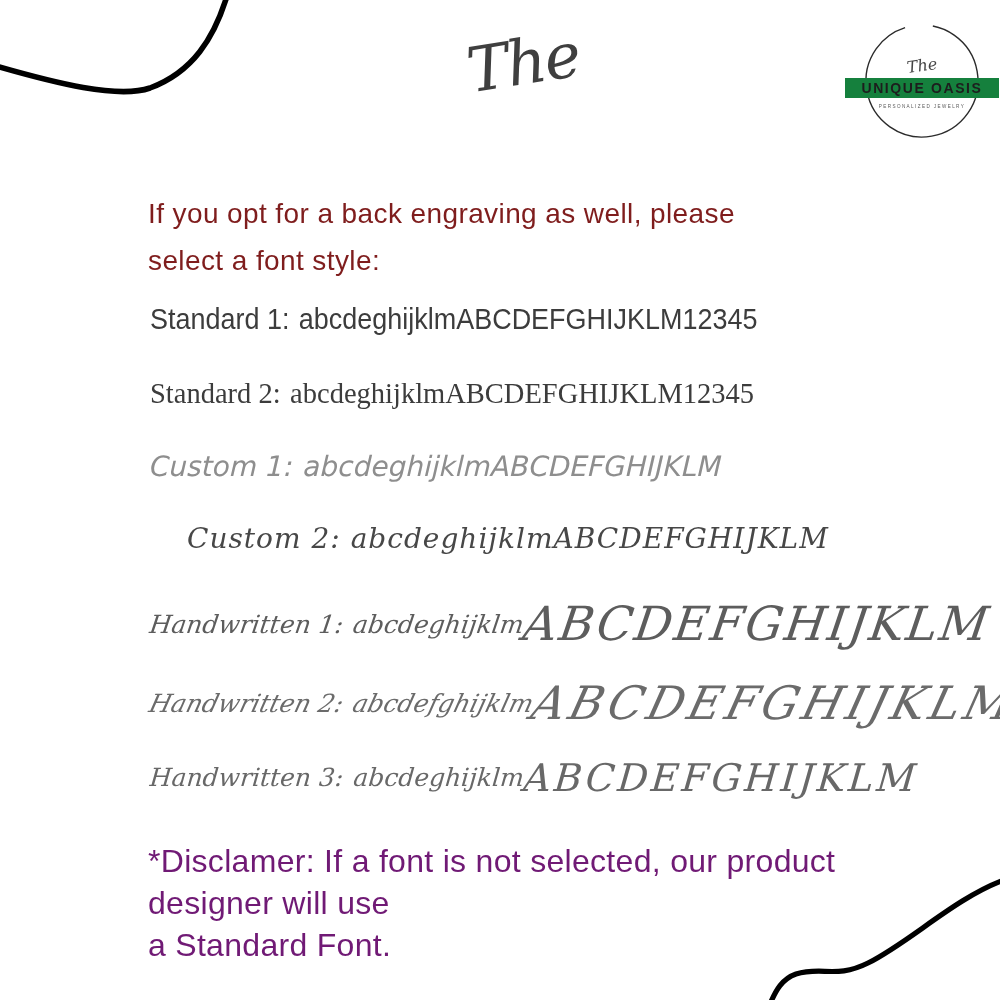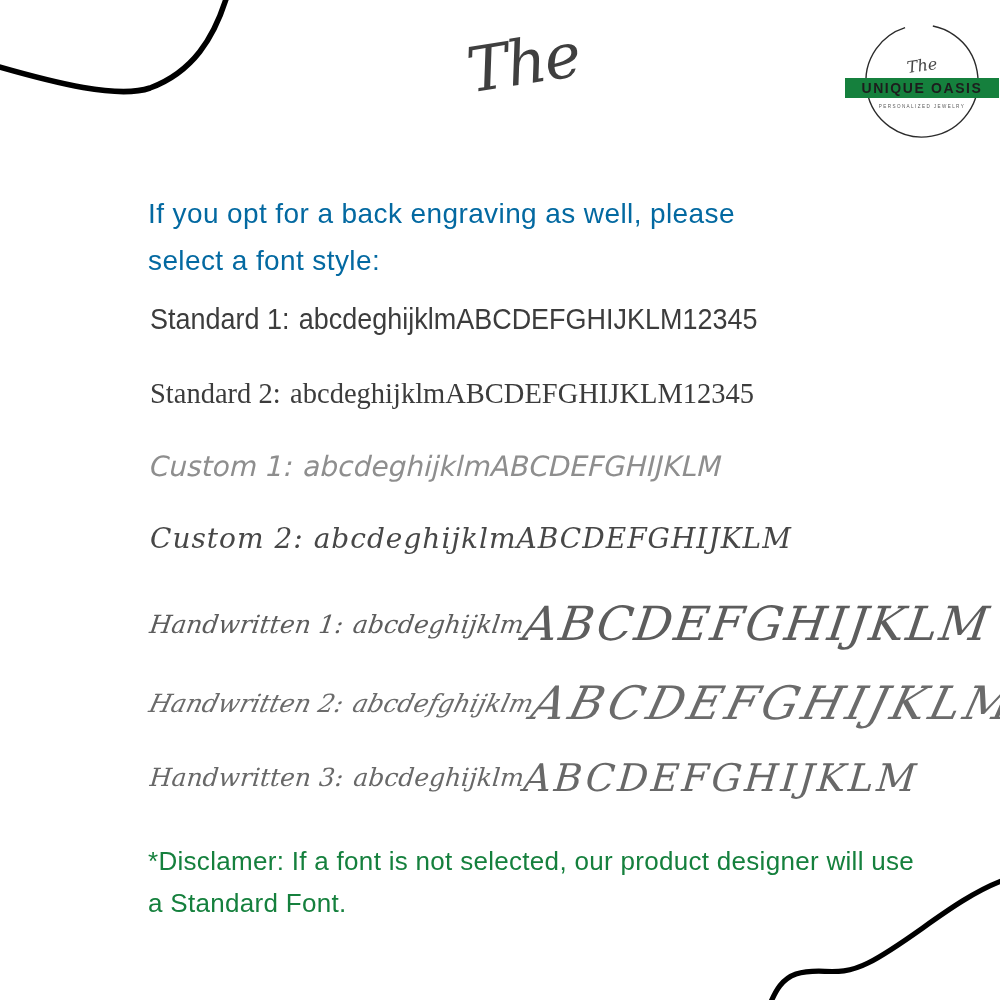--- a/index.html
+++ b/index.html
@@ -35,49 +35,49 @@
     background:#15803d;padding:2px 0;white-space:nowrap;
   }
   .logo .logo-tagline{
     position:absolute;top:86px;left:0;width:138px;text-align:center;
     font-size:4.6px;letter-spacing:1.4px;color:#5a5a5a;white-space:nowrap;
   }
 
   
   .intro{
     position:absolute;top:190px;left:148px;width:740px;
-    font-size:28px;line-height:47px;color:#0369a1;letter-spacing:0.4px;
+    font-size:28px;line-height:47px;color:#7f1d1d;letter-spacing:0.4px;
   }
 
   
   .row{position:absolute;left:150px;white-space:nowrap;transform-origin:left center;}
   .row .lbl{margin-right:10px;}
 
   .standard-1{top:303px;font-family:"Liberation Sans",sans-serif;font-size:29px;
     color:#3c3c3c;transform:scaleX(0.93);}
   .standard-2{top:376px;font-family:"Liberation Serif",serif;font-size:30px;
     color:#3c3c3c;transform:scaleX(0.95);}
   .custom-1{top:450px;font-family:"DejaVu Sans",sans-serif;font-style:italic;
     font-size:28px;color:#8e8e8e;transform:skewX(-2deg);}
   .custom-2{top:522px;font-family:"DejaVu Serif",serif;font-style:italic;
-    font-size:28px;color:#474747;letter-spacing:1px;}
+    font-size:28px;color:#474747;letter-spacing:1px;margin-left:37px;}
   .handwritten-1{top:596px;font-family:"DejaVu Serif",serif;font-style:italic;
     font-size:25px;color:#5d5d5d;transform:skewX(-8deg);}
   .handwritten-1 .upper{font-size:47px;font-weight:200;vertical-align:-7px;letter-spacing:2px;}
   .handwritten-2{top:676px;font-family:"DejaVu Serif",serif;font-style:italic;
     font-size:25px;color:#6b6b6b;transform:skewX(-14deg);}
   .handwritten-2 .upper{font-size:46px;vertical-align:-7px;letter-spacing:4px;}
   .handwritten-3{top:756px;font-family:"DejaVu Serif",serif;font-style:italic;
     font-size:25px;color:#686868;transform:skewX(-5deg);}
   .handwritten-3 .upper{font-size:38px;vertical-align:-5px;letter-spacing:3px;}
 
   
   .disclaimer{
     position:absolute;top:840px;left:148px;width:780px;
-    font-size:26px;line-height:42px;color:#15803d;letter-spacing:0.3px;
+    font-size:32px;line-height:42px;color:#701a75;letter-spacing:0.3px;
   }
 </style>
 </head>
 <body>
 
 <div class="canvas">
 
   <svg class="deco" style="top:0;left:0" width="260" height="130" viewBox="0 0 260 130">
     <path d="M 227 -4 C 214 38 193 72 150 88 C 118 99 55 83 -4 66" fill="none" stroke="#000" stroke-width="5.6" stroke-linecap="round"></path>
   </svg>

